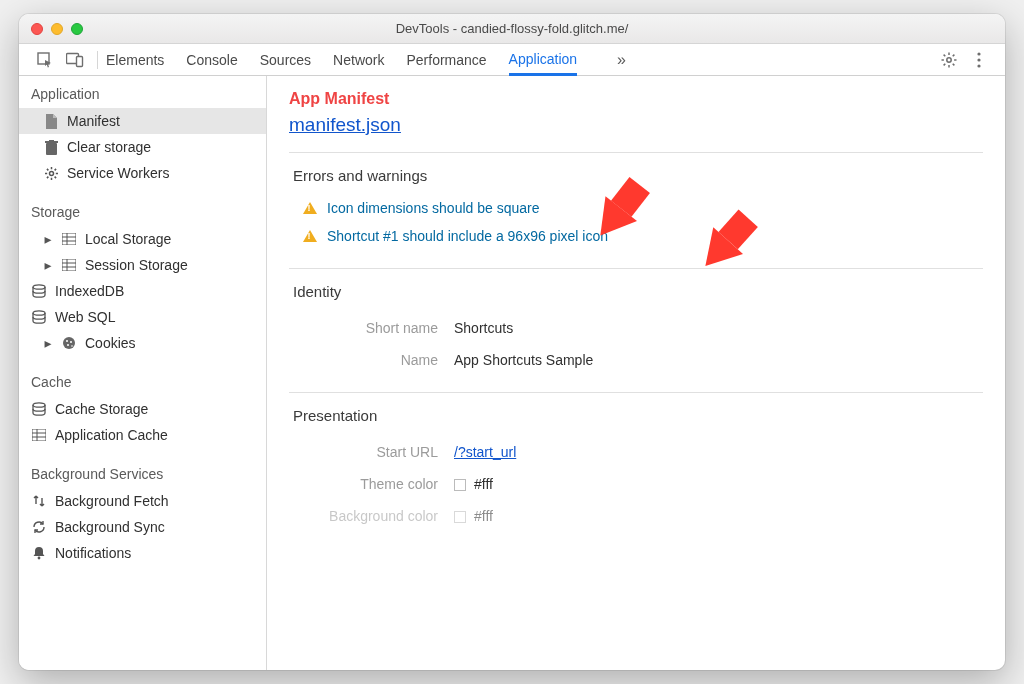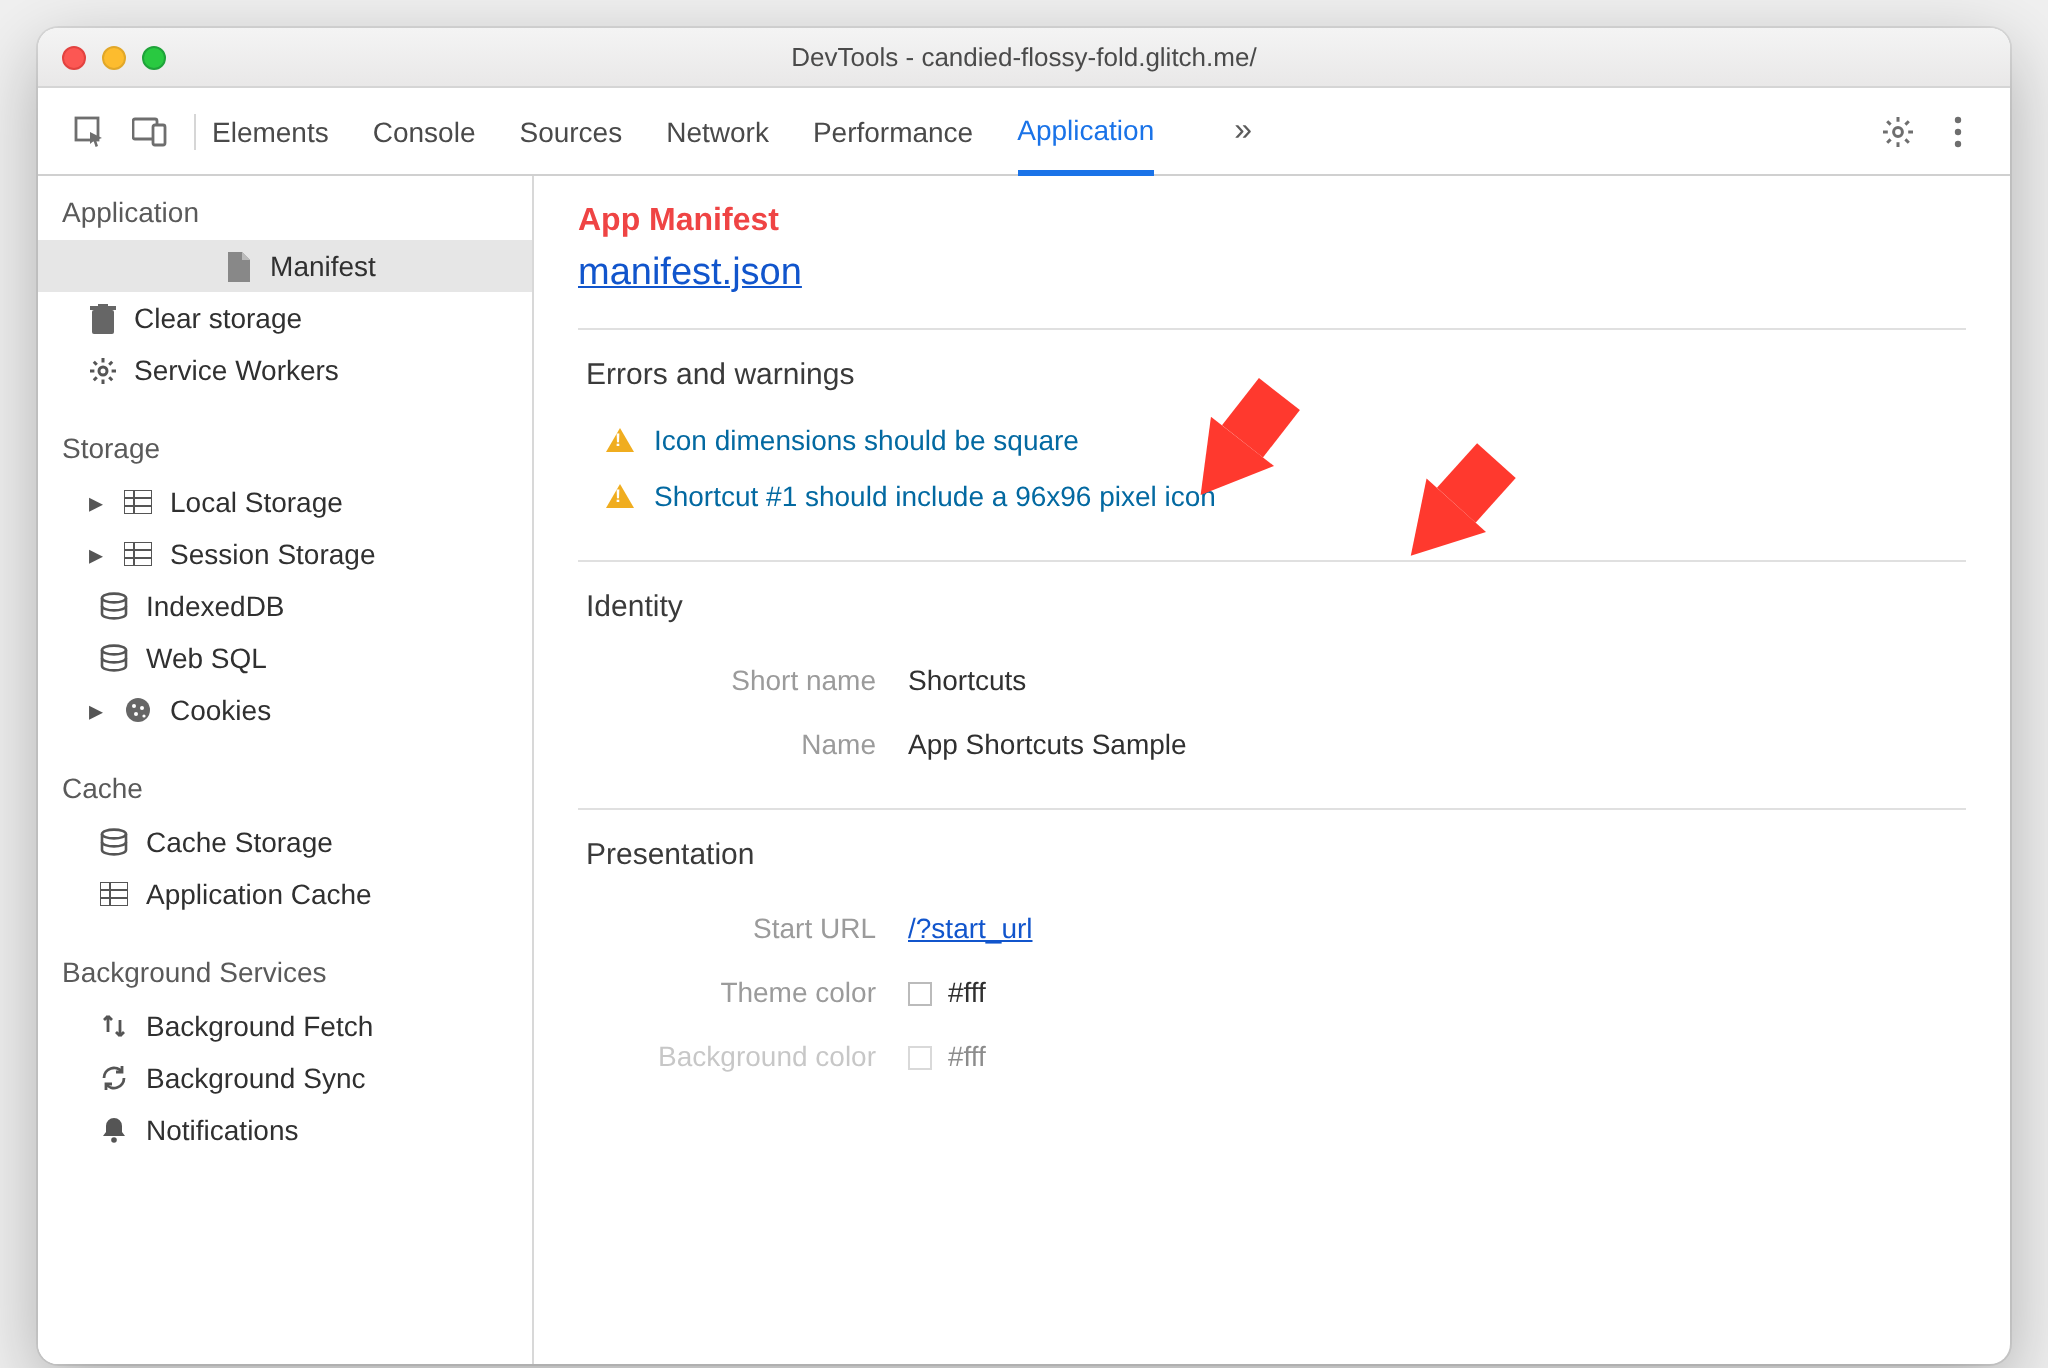--- a/index.html
+++ b/index.html
@@ -31,21 +31,21 @@
   }
   .traffic { position: absolute; left:12px; display:flex; gap:8px; }
   .dot { width:12px; height:12px; border-radius:50%; }
   .dot.red{background:#fc5753;border:1px solid #e24340;}
   .dot.yellow{background:#fdbc2e;border:1px solid #e1a729;}
   .dot.green{background:#29c941;border:1px solid #1fa33a;}
   .title { flex:1; text-align:center; font-size:13px; color:#4a4a4a; }
   .toolbar {
     display:flex; align-items:center;
     border-bottom:1px solid #d0d0d0;
-    height:44px; padding:0 8px 0 14px;
+    height:32px; padding:0 8px 0 14px;
     font-size:14px; color:#555;
   }
   .toolbar .icon-btn { width:24px; display:flex; justify-content:center; align-items:center; color:#6e6e6e; margin-right:6px; }
   .toolbar .sep { width:1px; height:18px; background:#d6d6d6; margin:0 8px 0 4px; }
   .tabs { display:flex; gap:22px; align-items:center; height:100%; }
   .tab { height:100%; display:flex; align-items:center; color:#4a4a4a; cursor:default; }
   .tab.active { color:#1a73e8; border-bottom:3px solid #1a73e8; margin-bottom:-1px; font-weight:400;}
   .chev { margin-left:18px; font-size:16px; color:#5c5c5c; }
   .spacer { flex:1; }
   .content { display:flex; height:594px; }
@@ -55,22 +55,22 @@
     font-size:14px; color:#303030;
   }
   .group-title { padding:10px 12px 6px; color:#5a5a5a; font-size:14px; }
   .item {
     display:flex; align-items:center;
     padding:5px 10px 5px 28px;
     gap:8px; cursor:default;
   }
   .item .tw { width:10px; display:inline-flex; justify-content:center; color:#555; }
   .item.level2 { padding-left:24px; }
-  .item.level3 { padding-left:30px; }
-  .item.selected { background:#e6e6e6;justify-content:center; }
+  .item.level3 { padding-left:12px; }
+  .item.selected { background:#e6e6e6; }
   .ico { width:16px; height:16px; display:inline-flex; justify-content:center; align-items:center; color:#555; }
   .main { flex:1; overflow:hidden; padding:0 0 0 0; }
   .main-inner { padding: 14px 22px 0 22px; }
   .h1 { font-size:16px; font-weight:600; color:#ef4444; }
   .manifest-link { color:#1155cc; text-decoration:underline; margin-top:6px; display:inline-block; font-size:19px; }
   .section {
     border-top:1px solid #e0e0e0;
     margin-top:16px; padding-top:14px;
   }
   .section h2 { margin:0 0 12px 4px; font-size:15px; font-weight:400; color:#3a3a3a; }

